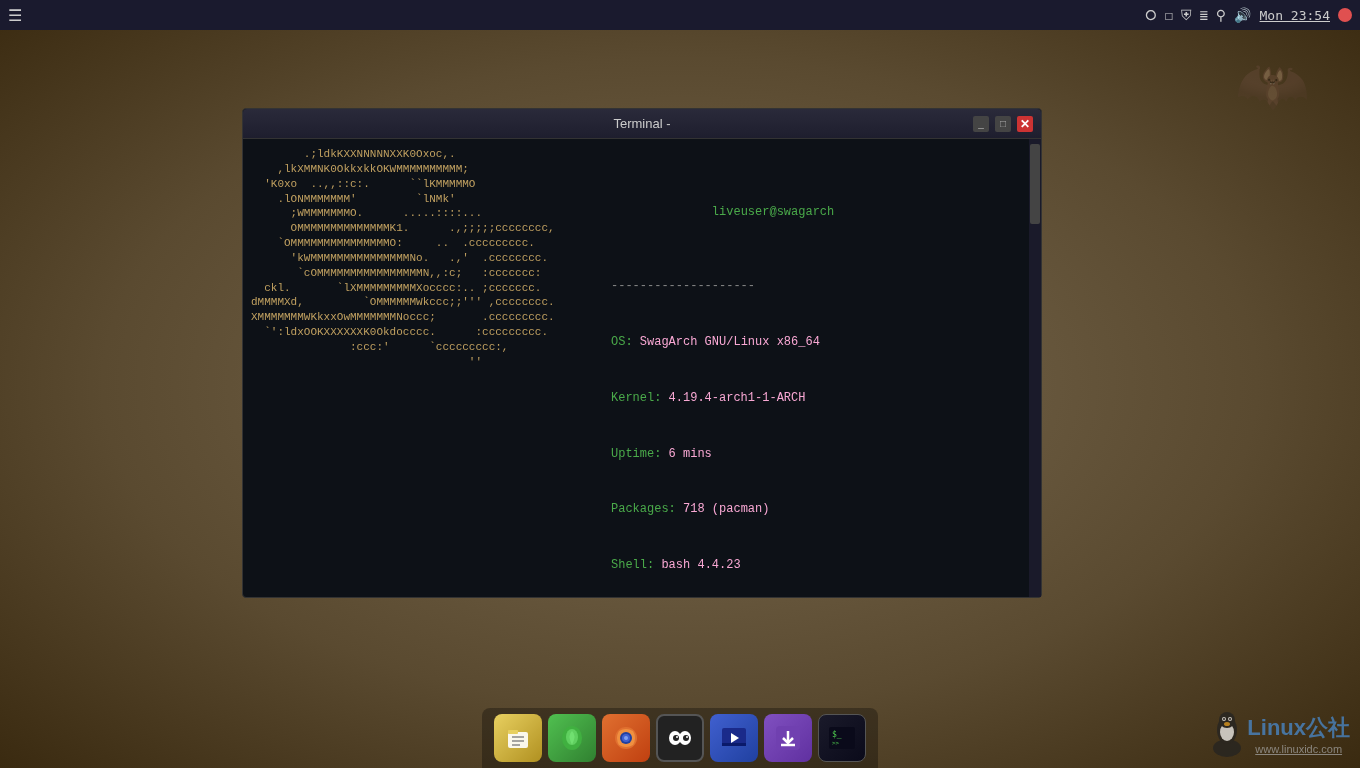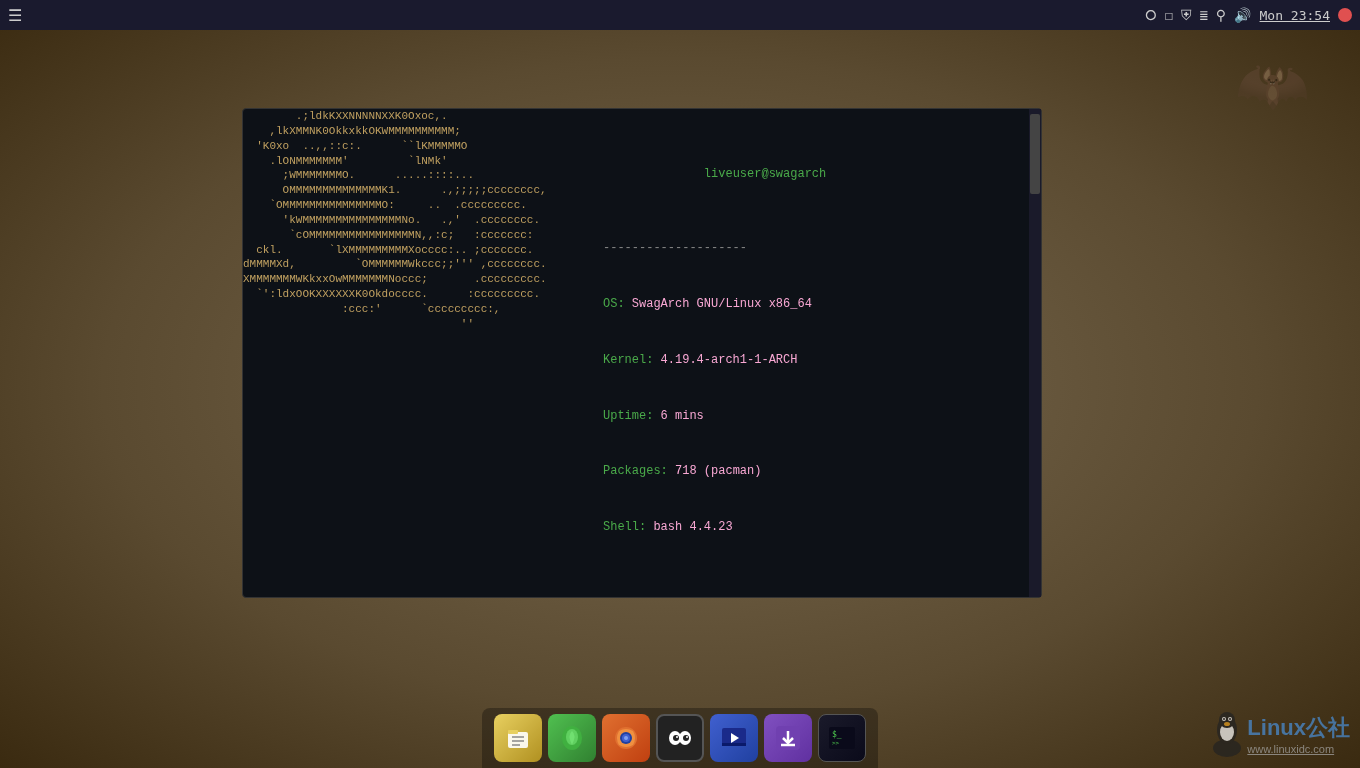--- a/index.html
+++ b/index.html
@@ -129,20 +129,21 @@
 
     .terminal-body {
       flex: 1;
       display: flex;
       overflow: hidden;
       position: relative;
     }
 
     .terminal-content {
       flex: 1;
+      padding: 8px;
       overflow-y: auto;
       color: #ccc;
       font-size: 12px;
       line-height: 1.4;
       font-family: 'Courier New', monospace;
     }
 
     .terminal-scrollbar {
       width: 12px;
       background: #1a1a2a;
@@ -215,20 +216,21 @@
 
     
     .watermark {
       position: absolute;
       bottom: 10px;
       right: 10px;
       display: flex;
       align-items: center;
       gap: 0;
       opacity: 0.7;
+      text-align: center;
     }
     .watermark-tux {
       width: 40px;
       height: 48px;
     }
     .watermark-text {
       color: #ddd;
       font-family: sans-serif;
     }
     .watermark-linux {
@@ -267,20 +269,29 @@
       <span class="topbar-icon">⚲</span>
       <span class="topbar-icon">🔊</span>
       <span class="topbar-clock">Mon 23:54</span>
       <span class="topbar-power"></span>
     </div>
   </div>
 
   <div class="bat-deco">🦇</div>
 
   <div class="terminal-window">
+    <div class="terminal-titlebar">
+      <div class="term-btn-placeholder"></div>
+      <div class="terminal-title">Terminal -</div>
+      <div class="terminal-controls">
+        <button class="term-btn">_</button>
+        <button class="term-btn">□</button>
+        <button class="term-btn term-btn-close">✕</button>
+      </div>
+    </div>
 
     <div class="terminal-body">
       <div class="terminal-content">
 
         <div class="neofetch-container">
           <div class="neofetch-art">        .;ldkKXXNNNNNXXK0Oxoc,.
     ,lkXMMNK0OkkxkkOKWMMMMMMMMMM;
   'K0xo  ..,,::c:.      ``lKMMMMMO
     .lONMMMMMMM'         `lNMk'
       ;WMMMMMMMO.      .....::::...

